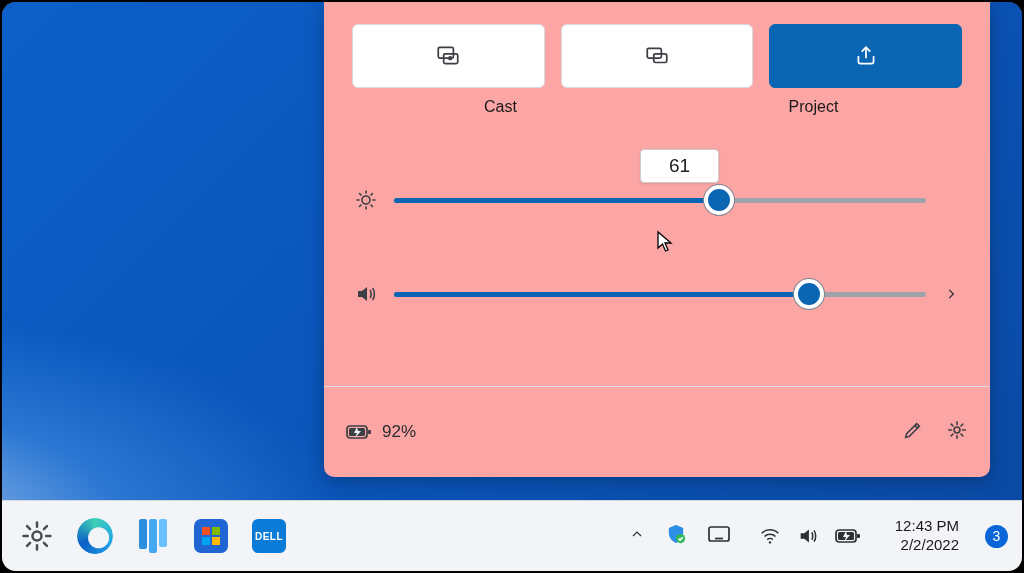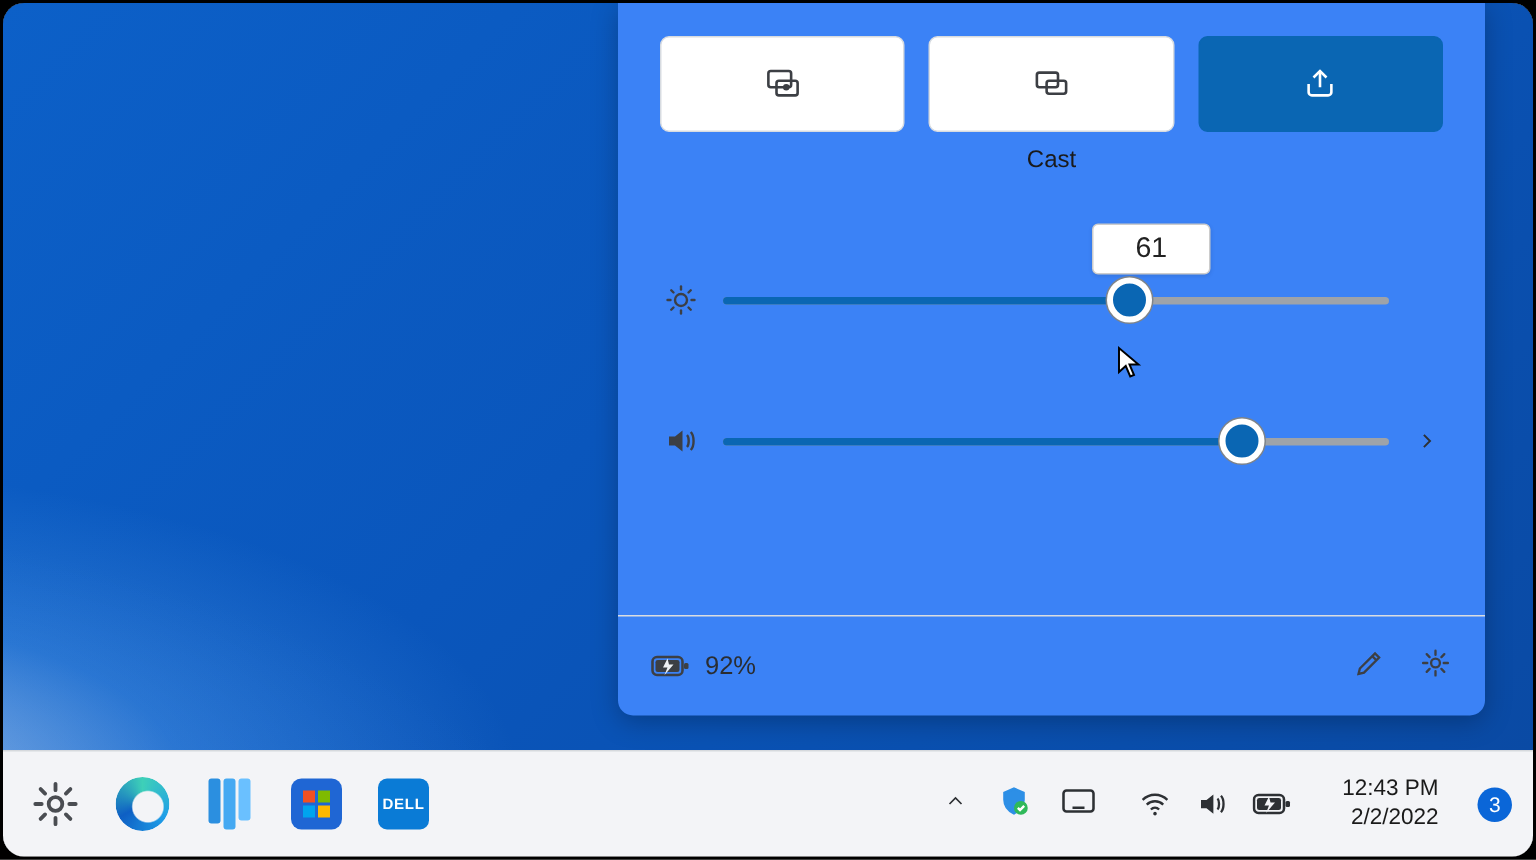--- a/index.html
+++ b/index.html
@@ -6,39 +6,39 @@
   .frame{position:absolute;left:2px;top:2px;width:1020px;height:569px;border-radius:14px;overflow:hidden;background:#fff;box-shadow:0 0 0 2px #000 inset;}
   
   .desktop{
     position:absolute;left:0;top:0;right:0;bottom:70px;
     background:
       radial-gradient(ellipse 900px 380px at -150px 520px, rgba(255,255,255,0.6) 0%, rgba(120,190,255,0.25) 30%, rgba(0,0,0,0) 55%),
       radial-gradient(ellipse 1100px 500px at -250px 640px, rgba(255,255,255,0.5) 0%, rgba(80,160,255,0.15) 35%, rgba(0,0,0,0) 60%),
       linear-gradient(135deg,#0c60c8 0%, #0a56bc 45%, #0a4aa4 100%);
   }
   
-  .panel{position:absolute;right:32px;top:0;width:578px;height:475px;background:#3b82f6;border-radius:0 0 10px 10px;box-shadow:0 4px 18px rgba(0,0,0,.25);}
+  .panel{position:absolute;right:32px;top:0;width:666px;height:475px;background:#fca5a5;border-radius:0 0 10px 10px;box-shadow:0 4px 18px rgba(0,0,0,.25);}
   .tiles{display:flex;gap:16px;padding:22px 28px 8px 28px;}
   .tile{flex:1;display:flex;align-items:center;justify-content:center;height:62px;border-radius:6px;background:#fff;border:1px solid #d7dbe0;}
   .tile.active{background:#0a66b3;border-color:#0a66b3;}
   .tile svg{width:26px;height:26px;}
   .tile.active svg{stroke:#fff;fill:none;}
   .tile svg{stroke:#3c3f44;fill:none;stroke-width:1.6;}
   .labels{display:flex;gap:16px;padding:2px 28px 0 28px;}
   .labels span{flex:1;text-align:center;font-size:16px;color:#1a1a1a;}
   .tooltip{position:absolute;left:316px;top:147px;background:#fff;border:1px solid #ccc;border-radius:4px;padding:5px 28px;font-size:19px;color:#222;box-shadow:0 1px 3px rgba(0,0,0,.1);}
   .slider-row{position:relative;display:flex;align-items:center;padding:0 28px;margin-top:64px;height:40px;}
   .slider-row.second{margin-top:54px;}
   .slider-row .icon{width:28px;display:flex;justify-content:center;}
   .slider{position:relative;flex:1;height:5px;background:#9ea3a9;border-radius:3px;margin:0 14px;}
   .slider .fill{position:absolute;left:0;top:0;bottom:0;background:#0a66b3;border-radius:3px;}
   .slider .thumb{position:absolute;top:50%;width:22px;height:22px;border-radius:50%;background:#0a66b3;border:4px solid #fff;box-shadow:0 0 0 1px #7e848a;transform:translate(-50%,-50%);}
   .arrow{width:22px;display:flex;justify-content:center;align-items:center;color:#44474d;}
   .cursor{position:absolute;left:332px;top:228px;pointer-events:none;}
-  .footer{position:absolute;left:0;right:0;bottom:0;height:58px;border-top:1px solid #dadde1;display:flex;align-items:center;padding:4px 22px;}
+  .footer{position:absolute;left:0;right:0;bottom:0;height:58px;border-top:1px solid #dadde1;display:flex;align-items:center;padding:16px 22px;}
   .footer .left{display:flex;align-items:center;gap:10px;color:#2a2d31;font-size:17px;}
   .footer .right{margin-left:auto;display:flex;gap:22px;align-items:center;}
   .footer svg{stroke:#3c3f44;fill:none;stroke-width:1.7;}
   
   .taskbar{position:absolute;left:0;right:0;bottom:0;height:70px;background:#f3f4f7;border-top:1px solid #d6d9dd;display:flex;align-items:center;padding:0 14px;}
   .tb-left{display:flex;gap:16px;align-items:flex-start;}
   .tb-ico{width:42px;height:42px;display:flex;align-items:center;justify-content:center;}
   .tray{margin-left:auto;display:flex;align-items:center;gap:20px;}
   .tray svg{stroke:#2d3034;fill:none;stroke-width:1.7;}
   .clock{display:flex;flex-direction:column;align-items:flex-end;font-size:15px;color:#1a1a1a;line-height:1.25;margin-left:6px;}
@@ -81,20 +81,21 @@
       <div class="tile active">
         <svg viewBox="0 0 24 24">
             <path d="M5 12v5a2 2 0 0 0 2 2h10a2 2 0 0 0 2-2v-5"></path>
             <path d="M12 4v10"></path>
             <path d="M8 8l4-4 4 4"></path>
           </svg>
       </div>
     </div>
     <div class="labels">
       <span>Cast</span>
+      <span>Project</span>
     </div>
 
     <div class="tooltip">61</div>
 
     <div class="slider-row">
       <span class="icon">
         <svg width="24" height="24" viewBox="0 0 24 24" stroke="#3c3f44" fill="none" stroke-width="1.6">
             <circle cx="12" cy="12" r="4"></circle>
             <g stroke-linecap="round">
               <line x1="12" y1="3" x2="12" y2="5"></line>

